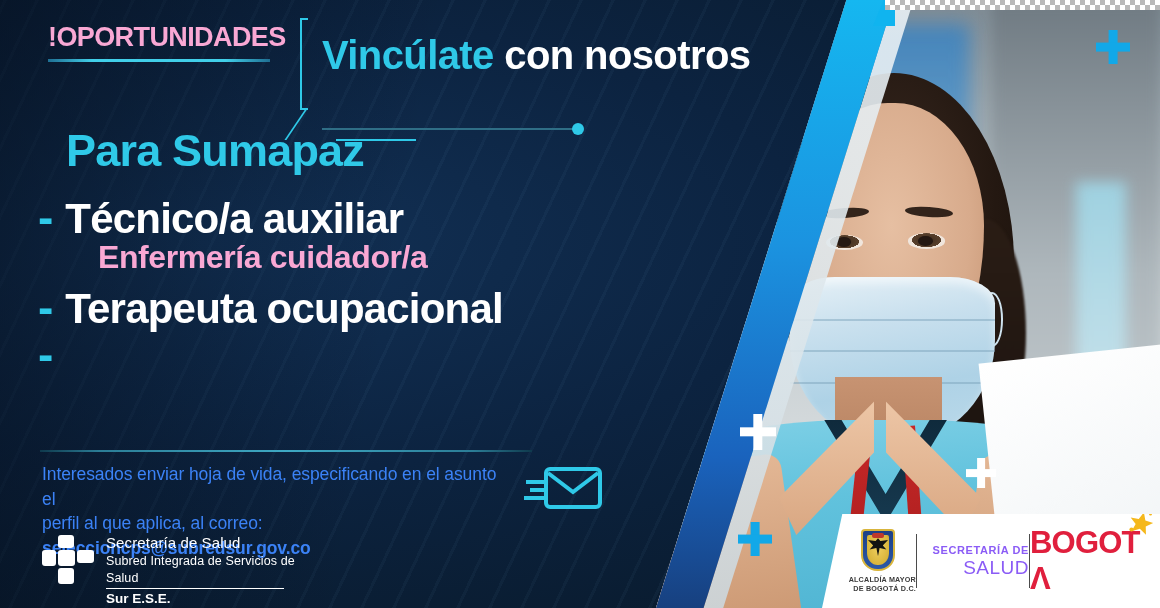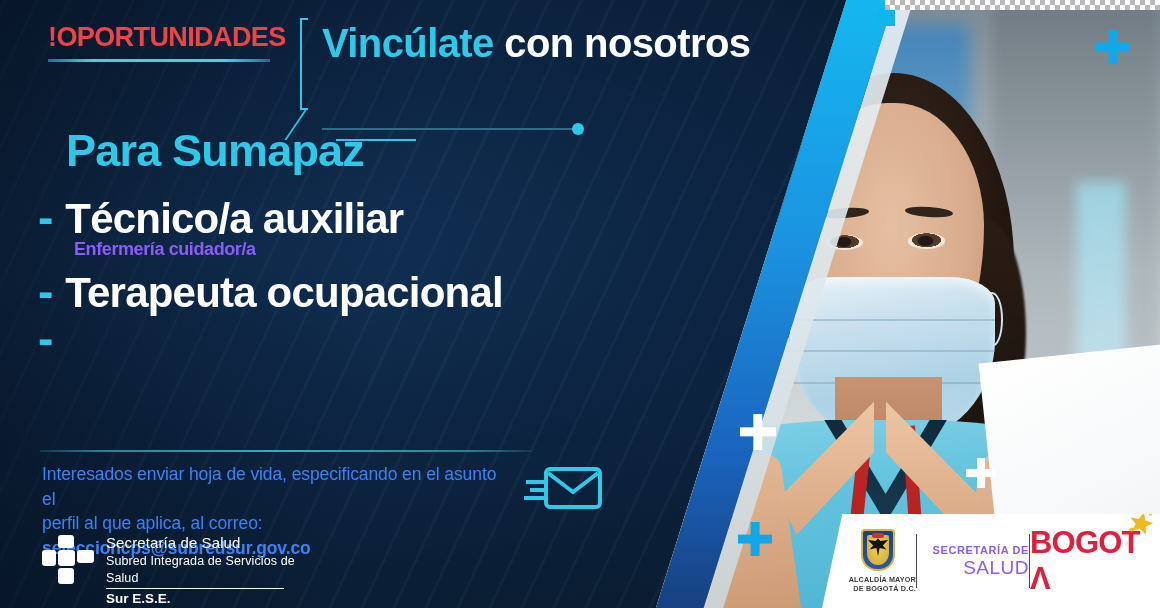--- a/index.html
+++ b/index.html
@@ -196,21 +196,21 @@
 
   
   .plus{position:absolute;}
   .plus::before,.plus::after{content:"";position:absolute;background:currentColor;}
   .plus::before{left:50%;top:0;width:26%;height:100%;transform:translateX(-50%);}
   .plus::after{top:50%;left:0;height:26%;width:100%;transform:translateY(-50%);}
 
   
   .opp-block{position:absolute;left:48px;top:24px;width:250px;}
   .opp-line1{
-    color:#ef4444;font-weight:bold;font-size:27px;letter-spacing:-0.6px;
+    color:#f9a8d4;font-weight:bold;font-size:27px;letter-spacing:-0.6px;
     line-height:1;white-space:nowrap;
   }
   .opp-line2{
     color:#ffffff;font-weight:bold;font-size:38px;letter-spacing:-0.5px;
     line-height:1.05;margin-top:2px;
   }
   .opp-underline{
     margin-top:8px;height:3px;width:222px;
     background:linear-gradient(90deg,#1f6f93,#41cfe9 20%,#41cfe9 80%,#1f6f93);
   }
@@ -226,21 +226,21 @@
   .bubble-tail{
     position:absolute;left:6px;top:90px;width:52px;height:32px;
     border-left:2px solid #2fc9e8;
     transform:skewX(-34deg);
     transform-origin:top left;
   }
   .bubble-tail2{
     position:absolute;left:36px;top:121px;width:80px;height:2px;background:#2fc9e8;
   }
   .vinc-line{
-    position:absolute;left:22px;top:4px;white-space:nowrap;
+    position:absolute;left:22px;top:16px;white-space:nowrap;
     font-size:40px;font-weight:bold;letter-spacing:-0.6px;line-height:1.05;
   }
   .vinc-hi{color:#2fc9e8;}
   .vinc-wh{color:#ffffff;}
   .busca{
     position:absolute;left:22px;top:52px;
     background:#2fc9e8;color:#0b2a44;
     font-size:20px;font-weight:bold;letter-spacing:-0.3px;
     padding:3px 6px 4px 6px;white-space:nowrap;
   }
@@ -256,22 +256,22 @@
   
   .sumapaz{
     position:absolute;left:66px;top:125px;
     color:#2fc9e8;font-size:45px;font-weight:bold;letter-spacing:-0.8px;
   }
   .jobs{position:absolute;left:38px;top:196px;width:600px;}
   .job-row{display:flex;align-items:baseline;gap:12px;}
   .job-dash{color:#2fc9e8;font-size:46px;font-weight:bold;line-height:.8;}
   .job-main{color:#ffffff;font-size:42px;font-weight:bold;letter-spacing:-0.8px;line-height:1.08;}
   .job-sub{
-    color:#8b5cf6;font-size:18px;font-weight:bold;letter-spacing:-0.4px;
-    margin-left:36px;margin-top:-2px;margin-bottom:8px;
+    color:#f9a8d4;font-size:32px;font-weight:bold;letter-spacing:-0.4px;
+    margin-left:60px;margin-top:-2px;margin-bottom:8px;
   }
   .job-row.r2{margin-top:10px;}
   .job-row.r3{margin-top:4px;}
 
   
   .contact-rule{
     position:absolute;left:40px;top:450px;width:492px;height:2px;
     background:linear-gradient(90deg,#0f3a4d,#2b7d96 12%,#3ea9c4 50%,#2b7d96 88%,#0f3a4d);
   }
   .contact-text{

